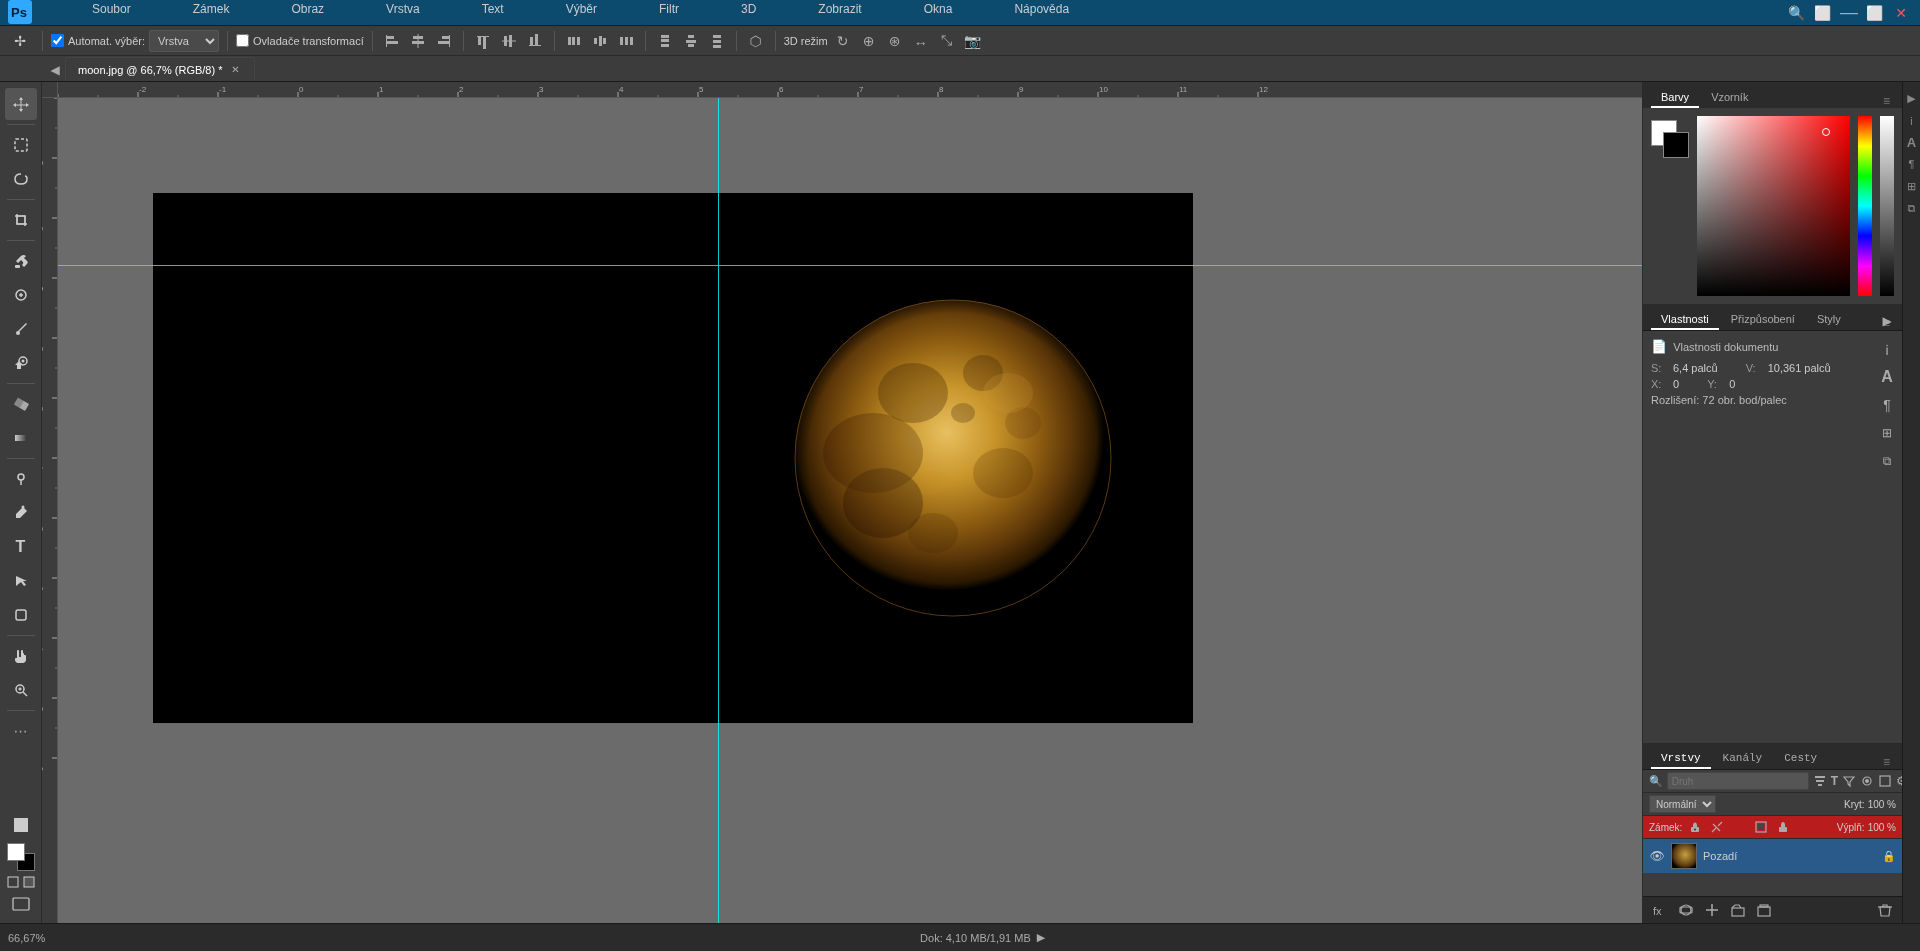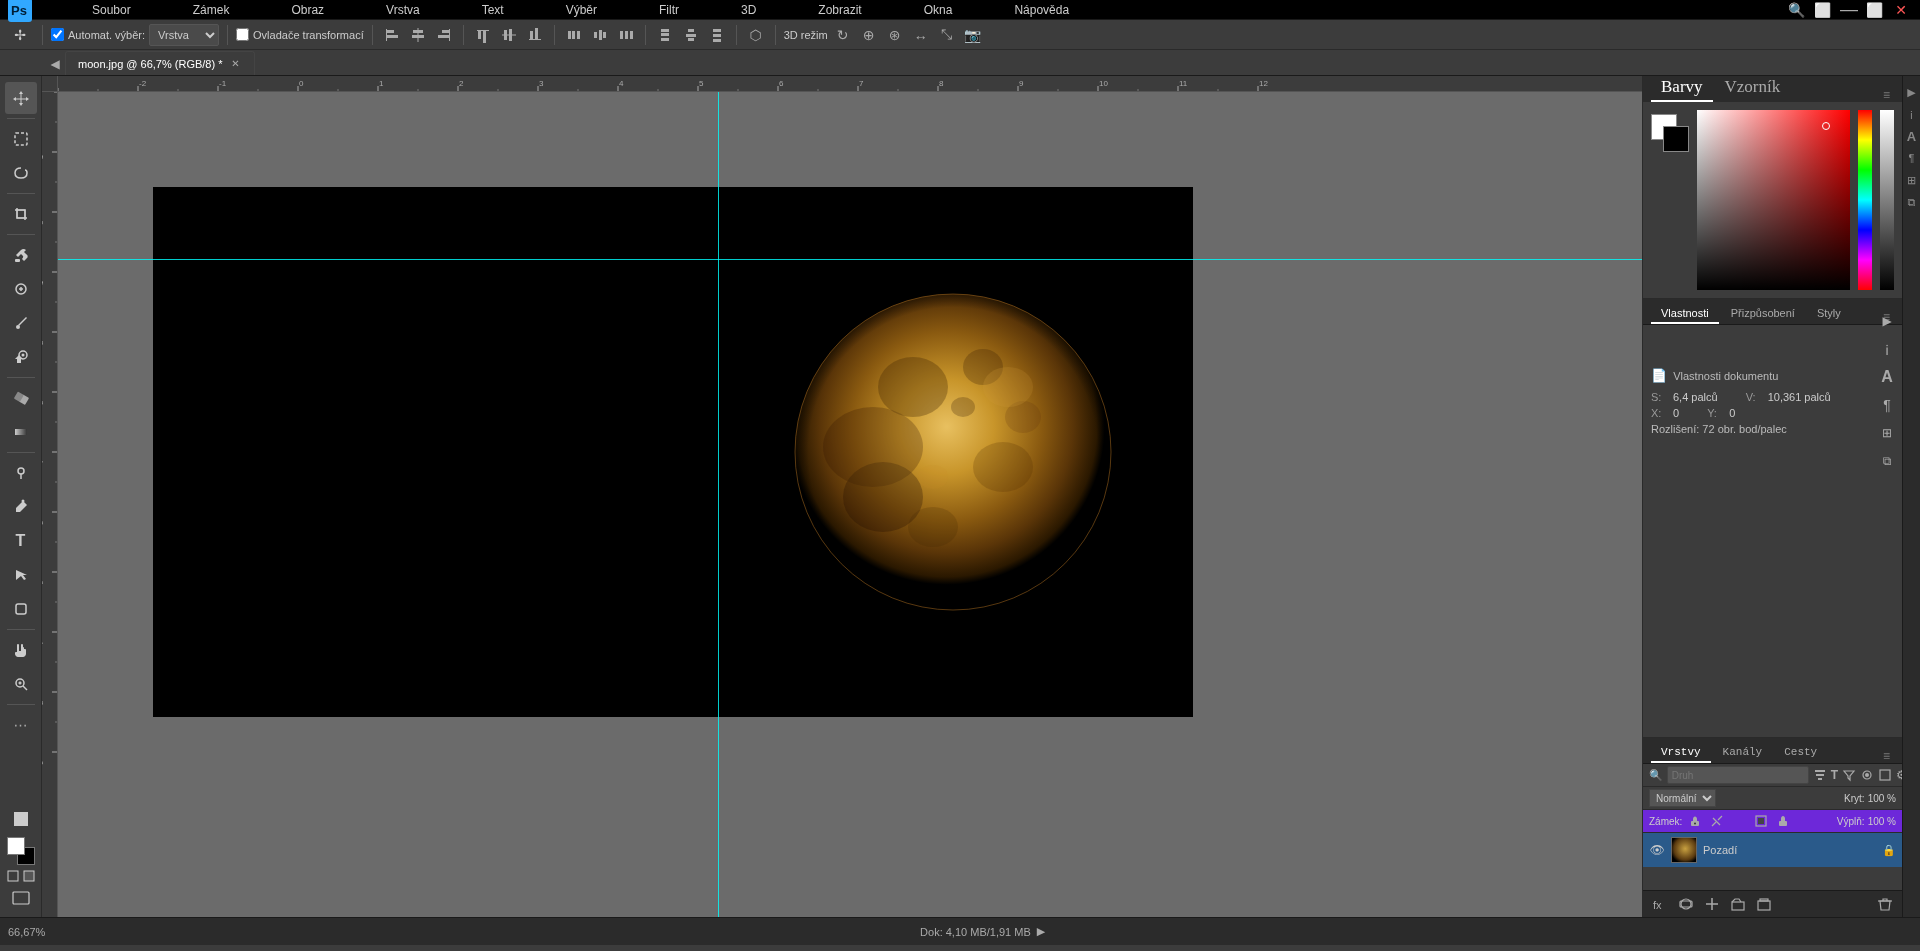--- a/index.html
+++ b/index.html
@@ -9,24 +9,23 @@
       background: #3c3c3c;
       font-family: 'Arial', sans-serif;
       font-size: 12px;
       color: #ccc;
       overflow: hidden;
       user-select: none;
     }
 
     
     #menubar {
-      height: 20px;
-      background: #000000;
-      display: flex;
-      align-items: center;
+      height: 26px;
+      background: #0c4a6e;
+      display: flex;
       padding: 0 8px;
       gap: 2px;
       border-bottom: 1px solid #1a1a1a;
     }
     .menu-logo {
       width: 24px;
       height: 24px;
       margin-right: 6px;
       display: flex;
       align-items: center;
@@ -264,25 +263,24 @@
     .panel-tabs {
       display: flex;
       height: 26px;
       background: #2b2b2b;
       align-items: flex-end;
       padding: 0 8px;
       gap: 2px;
     }
     .panel-tab {
       padding: 3px 10px;
-      font-size: 17px;
+      font-size: 11px;
       color: #aaa;
       cursor: pointer;
       border-bottom: 2px solid transparent;
-      font-family: Liberation Serif, serif;
     }
     .panel-tab.active { color: #fff; border-bottom-color: #fff; }
     .panel-close-btn {
       margin-left: auto;
       font-size: 12px;
       color: #777;
       cursor: pointer;
       padding: 0 4px;
     }
 
@@ -349,21 +347,20 @@
       right: 20px;
       pointer-events: none;
     }
 
     
     #properties-panel {
       flex: 1;
       display: flex;
       flex-direction: column;
       min-height: 0;
-      gap: 35px;
     }
     .props-tabs {
       display: flex;
       background: #2b2b2b;
       height: 26px;
       align-items: flex-end;
       padding: 0 8px;
       gap: 2px;
       border-bottom: 1px solid #1a1a1a;
     }
@@ -483,21 +480,21 @@
       display: flex;
       align-items: center;
       gap: 3px;
       margin-left: auto;
     }
     .layers-lock-row {
       display: flex;
       align-items: center;
       padding: 2px 6px;
       gap: 4px;
-      background: #6d28d9;
+      background: #b91c1c;
       border-bottom: 1px solid #2a2a2a;
       font-size: 10px;
     }
     .layers-list {
       flex: 1;
       overflow-y: auto;
       background: #3c3c3c;
     }
     .layer-row {
       display: flex;

